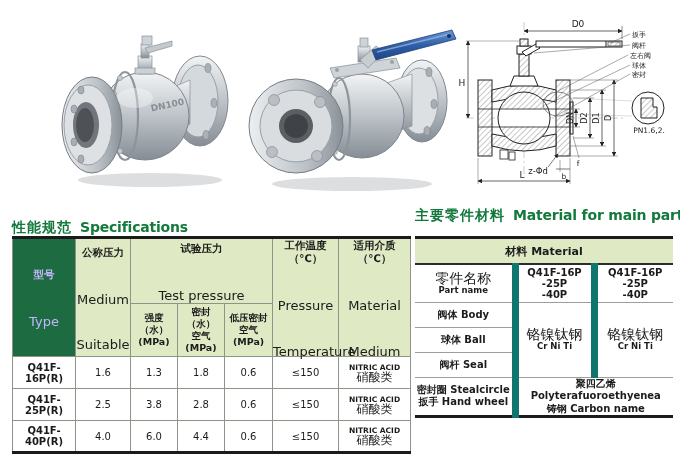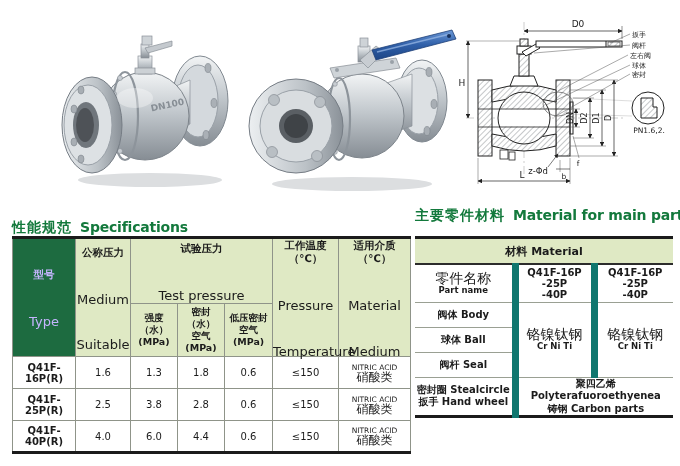--- a/index.html
+++ b/index.html
@@ -29,21 +29,21 @@
   .spec-table{position:absolute;left:12px;top:236px;width:398px;
       border-top:3px solid var(--border-dark);border-bottom:3px solid var(--border-dark);}
   .spec-table td,.spec-table th{border:1px solid var(--border-thin);text-align:center;vertical-align:middle;padding:0;}
   .spec-table th{background:var(--light-green);font-weight:bold;}
   .spec-table .type-head{background:var(--dark-green);color:#c4b5fd;}
   .zh1{display:block;font-size:10.5px;line-height:13px;}
   .en1{display:block;font-size:13px;line-height:9.5px;font-weight:normal;margin-top:36px;}
   .sub1{display:block;font-size:9.5px;line-height:12px;}
   .spec-table td{font-size:10px;background:#fff;}
   .cell-type{font-weight:700;margin-left:32px;}
-  .med-en{display:block;font-size:7.5px;font-weight:normal;line-height:9px;}
+  .med-en{display:block;font-size:7.5px;font-weight:bold;line-height:9px;}
   .med-zh{display:block;font-size:12px;font-weight:normal;line-height:11px;text-align:center;}
   .h-r1{height:28px;} .h-r2{height:34px;} .h-data{height:32px;}
 
   
   .mat-table{position:absolute;left:415px;top:236px;width:258px;
       border-top:3px solid var(--border-dark);border-bottom:3px solid var(--border-dark);}
   .mat-table td{text-align:center;vertical-align:middle;padding:0;font-size:10px;
       border-bottom:1px solid #9aa093;}
   .mat-table .hdr{background:var(--light-green);font-weight:bold;font-size:11px;height:24px;
       border-bottom:2px solid #2c2c2c;}
@@ -388,19 +388,19 @@
     <tr class="rb">
       <td class="mt-part">阀杆 Seal</td>
     </tr>
     <tr class="rl">
       <td class="mt-two noline">
         <span style="display:block">密封圈 Stealcircle</span>
         <span style="display:block">扳手 Hand wheel</span>
       </td>
       <td class="vline mt-two noline" colspan="2">
         <span style="display:block">聚四乙烯 Polyterafuoroethyenea</span>
-        <span style="display:block">铸钢 Carbon parts</span>
+        <span style="display:block">铸钢 Carbon name</span>
       </td>
     </tr>
   </tbody>
     </table>
 
 </div>
 
 </body></html>

